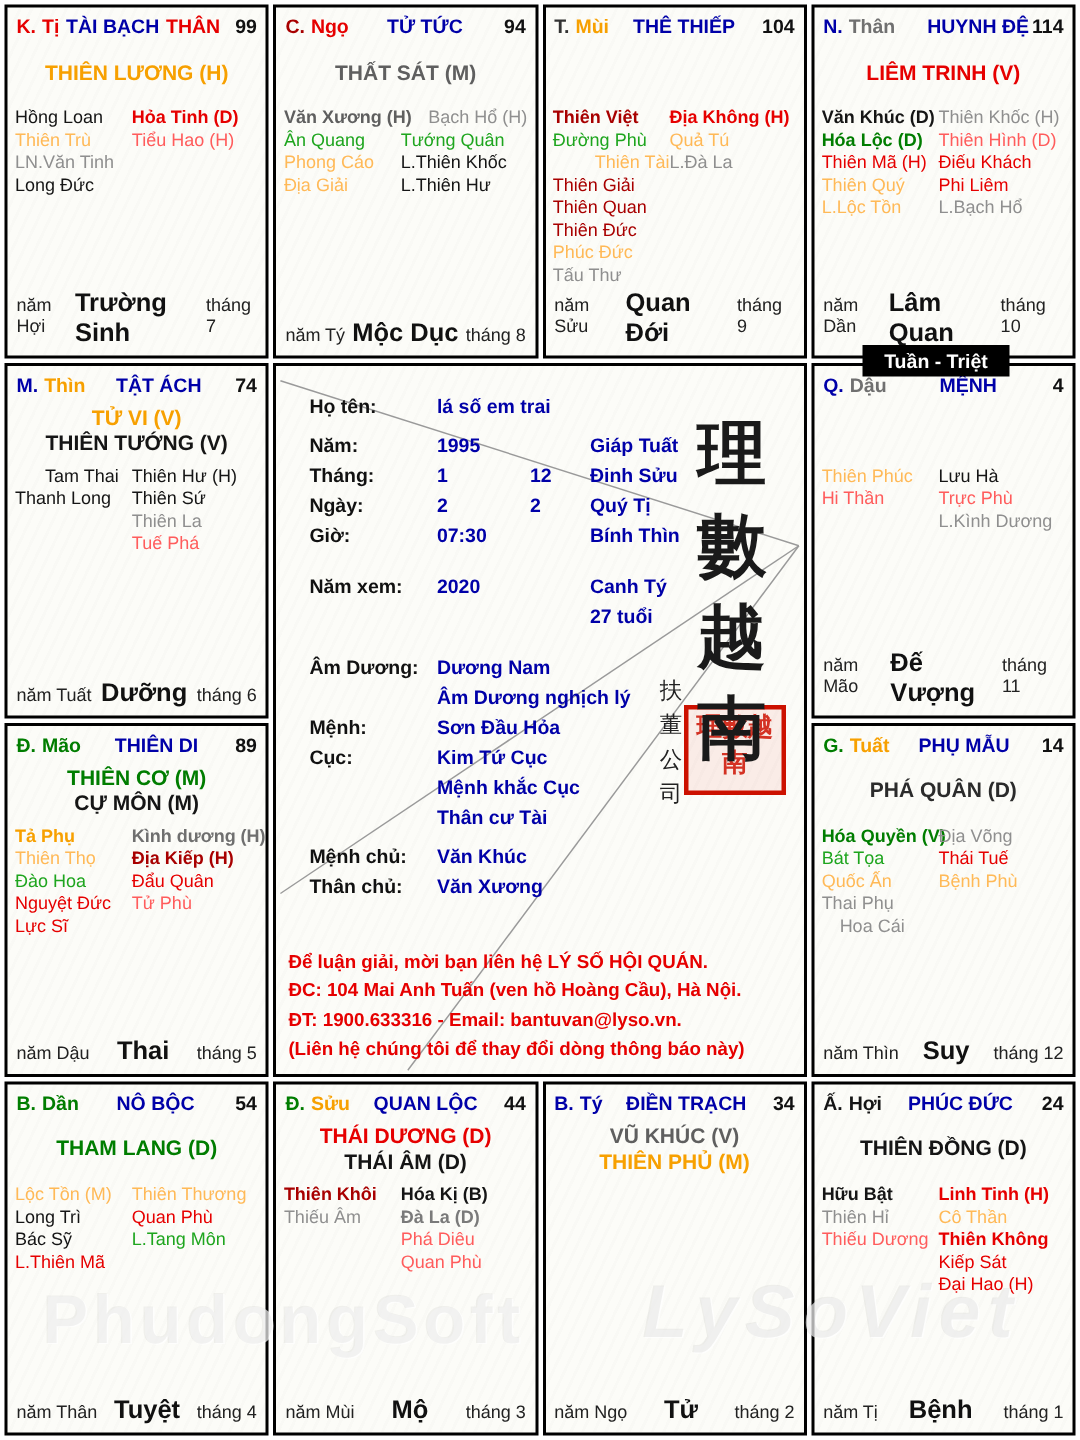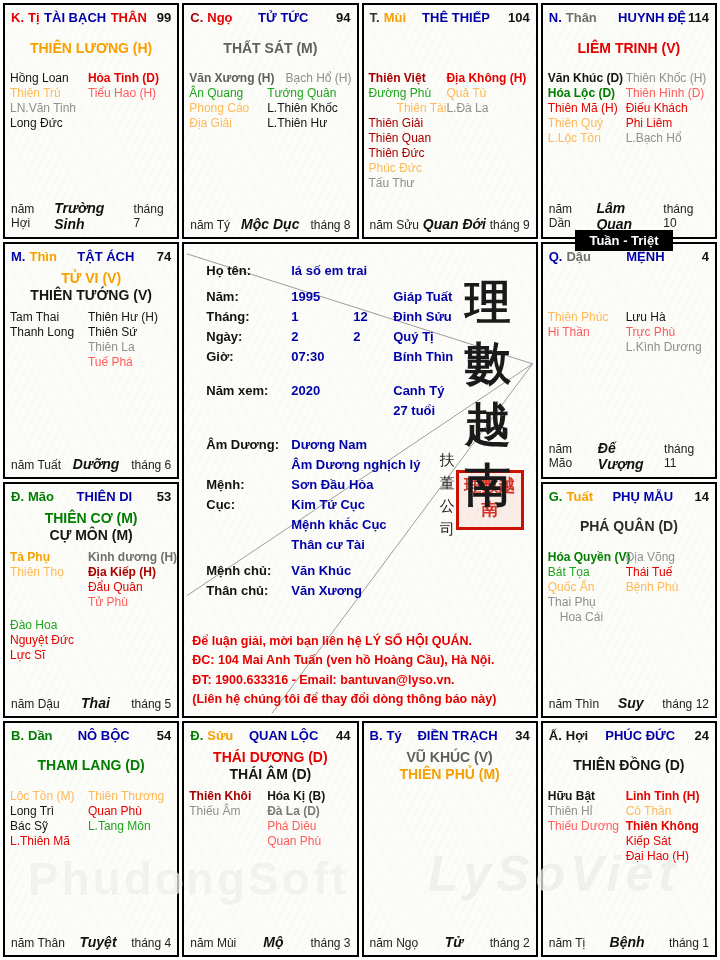--- a/index.html
+++ b/index.html
@@ -17,21 +17,21 @@
   .p-name{flex:1;text-align:center;color:#0000a8;}
   .p-extra{margin-right:8px;}
   .p-num{margin-left:2px;}
   .p-main{height:46px;display:flex;flex-direction:column;justify-content:center;text-align:center;
     font-weight:bold;font-size:14px;line-height:17px;}
   .p-cols{display:flex;padding:0 5px;font-size:12px;line-height:15px;}
   .p-col-left{width:48%;}.p-col-right{width:52%;}
   .star-item{white-space:nowrap;}
   .p-bottom{position:absolute;left:6px;right:6px;bottom:5px;display:flex;justify-content:space-between;
     align-items:baseline;font-size:12px;color:#222;}
-  .p-stage{font-weight:bold;font-size:14px;color:#111;font-style:italic;}
+  .p-stage{font-weight:bold;font-size:17px;color:#111;}
   
   .center-inner{position:absolute;inset:0;}
   .lines{position:absolute;inset:0;width:100%;height:100%;}
   .info{position:absolute;left:22px;top:16px;font-size:13px;font-weight:bold;color:#111;width:300px;}
   .irow{display:flex;height:20px;align-items:center;}
   .ilabel{width:85px;color:#111;}
   .iv1{width:62px;color:#0000a8;}
   .iv2{width:40px;color:#0000a8;}
   .iright{color:#0000a8;}
   .ival{color:#0000a8;}
@@ -184,21 +184,21 @@
         <span class="p-branch" style="color: rgb(247, 160, 0);">Thìn</span>
         <span class="p-name" style="color: rgb(0, 0, 168);">TẬT ÁCH</span>
         <span class="p-num" style="color: rgb(17, 17, 17);">74</span>
       </div>
       <div class="p-main">
         <div style="color: rgb(247, 160, 0);">TỬ VI (V)</div>
         <div style="color: rgb(21, 21, 21);">THIÊN TƯỚNG (V)</div>
       </div>
       <div class="p-cols">
         <div class="p-col-left">
-          <div class="star-item" style="color: rgb(21, 21, 21);">Tam Thai</div>
+          <div class="star-item" style="color: rgb(21, 21, 21); margin-left: 20px;">Tam Thai</div>
           <div class="star-item" style="color: rgb(21, 21, 21);">Thanh Long</div>
         </div>
         <div class="p-col-right">
           <div class="star-item" style="color: rgb(21, 21, 21);">Thiên Hư (H)</div>
           <div class="star-item" style="color: rgb(21, 21, 21);">Thiên Sứ</div>
           <div class="star-item" style="color: rgb(143, 143, 143);">Thiên La</div>
           <div class="star-item" style="color: rgb(255, 92, 92);">Tuế Phá</div>
         </div>
       </div>
       <div class="p-bottom">
@@ -230,31 +230,31 @@
         <span class="p-year" style="color: rgb(34, 34, 34);">năm Mão</span>
         <span class="p-stage" style="color: rgb(17, 17, 17);">Đế Vượng</span>
         <span class="p-month" style="color: rgb(34, 34, 34);">tháng 11</span>
       </div>
     </section>
   <section class="cellbox r3c1 palace">
       <div class="p-header">
         <span class="p-stem" style="color: rgb(0, 125, 0);">Đ.</span>
         <span class="p-branch" style="color: rgb(0, 125, 0);">Mão</span>
         <span class="p-name" style="color: rgb(0, 0, 168);">THIÊN DI</span>
-        <span class="p-num" style="color: rgb(17, 17, 17);">53</span>
+        <span class="p-num" style="color: rgb(17, 17, 17);">89</span>
       </div>
       <div class="p-main">
         <div style="color: rgb(0, 125, 0);">THIÊN CƠ (M)</div>
         <div style="color: rgb(21, 21, 21);">CỰ MÔN (M)</div>
       </div>
       <div class="p-cols">
         <div class="p-col-left">
           <div class="star-item" style="color: rgb(247, 160, 0); font-weight: 700;">Tả Phụ</div>
           <div class="star-item" style="color: rgb(255, 185, 87);">Thiên Thọ</div>
-          <div class="star-item" style="color: rgb(30, 165, 30); margin-top: 38px;">Đào Hoa</div>
+          <div class="star-item" style="color: rgb(30, 165, 30);">Đào Hoa</div>
           <div class="star-item" style="color: rgb(230, 0, 0);">Nguyệt Đức</div>
           <div class="star-item" style="color: rgb(230, 0, 0);">Lực Sĩ</div>
         </div>
         <div class="p-col-right">
           <div class="star-item" style="color: rgb(111, 111, 111); font-weight: 700;">Kình dương (H)</div>
           <div class="star-item" style="color: rgb(168, 0, 0); font-weight: 700;">Địa Kiếp (H)</div>
           <div class="star-item" style="color: rgb(230, 0, 0);">Đẩu Quân</div>
           <div class="star-item" style="color: rgb(255, 92, 92);">Tử Phù</div>
         </div>
       </div>

